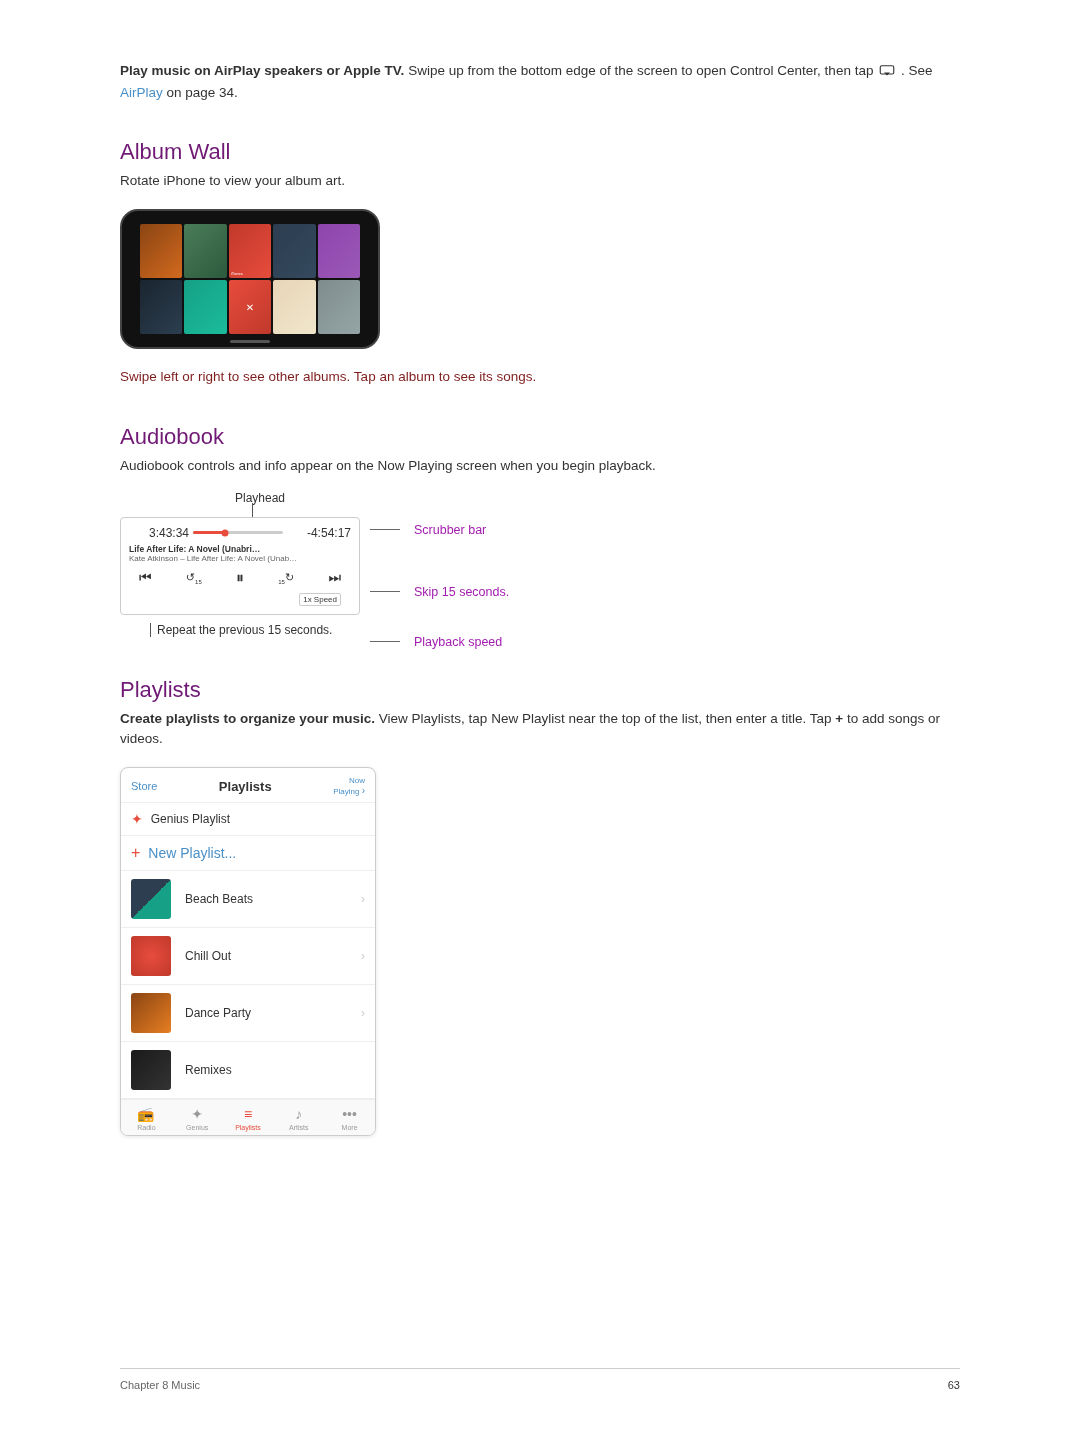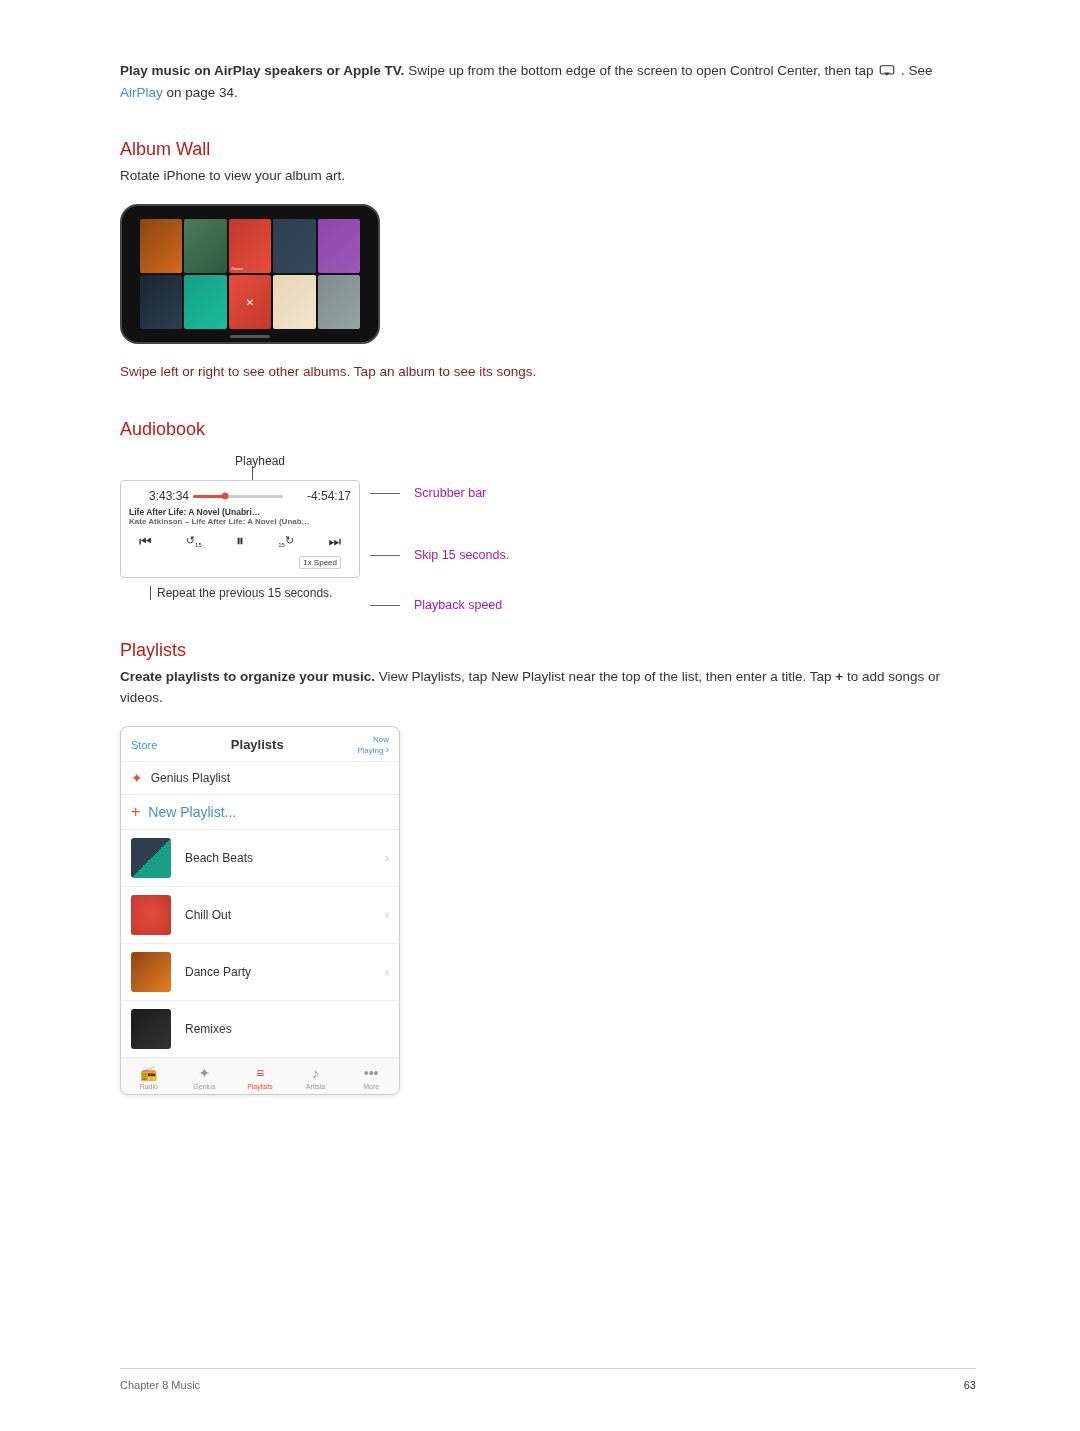--- a/index.html
+++ b/index.html
@@ -40,23 +40,23 @@
     .airplay-icon {
       display: inline-block;
       width: 16px;
       height: 12px;
       vertical-align: middle;
       margin: 0 2px;
     }
 
     
     .section-heading {
-      font-size: 18px;
+      font-size: 22px;
       font-weight: 300;
-      color: #b91c1c;
+      color: #701a75;
       margin-bottom: 6px;
       margin-top: 0;
     }
 
     .section-subtext {
       font-size: 13.5px;
       color: #333;
       line-height: 1.5;
       margin-bottom: 18px;
     }
@@ -205,21 +205,20 @@
     .book-title {
       font-size: 8.5px;
       font-weight: bold;
       color: #333;
     }
 
     .book-author {
       font-size: 8px;
       color: #666;
       margin-bottom: 6px;
-      font-weight: bold;
     }
 
     .controls-row {
       display: flex;
       align-items: center;
       justify-content: space-between;
       padding: 0 10px;
       margin-bottom: 6px;
     }
 
@@ -242,21 +241,21 @@
       padding: 1px 3px;
       border-radius: 2px;
     }
 
     
     .playlists-section {
       margin-bottom: 40px;
     }
 
     .playlist-phone-mock {
-      width: 280px;
+      width: 256px;
       background: #fff;
       border: 1px solid #ccc;
       border-radius: 8px;
       overflow: hidden;
       margin-top: 2px;
       box-shadow: 0 1px 4px rgba(0,0,0,0.1);
     }
 
     .playlist-header {
       display: flex;
@@ -384,21 +383,21 @@
 
     .tab-label.active {
       color: #e74c3c;
     }
 
     
     .page-footer {
       position: absolute;
       bottom: 40px;
       left: 120px;
-      right: 104px;
+      right: 120px;
       display: flex;
       justify-content: space-between;
       align-items: center;
       border-top: 1px solid #ccc;
       padding-top: 10px;
     }
 
     .footer-chapter {
       font-size: 11px;
       color: #666;
@@ -467,20 +466,21 @@
         </div>
         <div class="phone-home-bar"></div>
       </div>
     </div>
 
     <p class="swipe-text">Swipe left or right to see other albums. Tap an album to see its songs.</p>
   </section>
 
   <section class="audiobooks-section">
     <h2 class="section-heading">Audiobook</h2>
+    <p class="section-subtext">Audiobook controls and info appear on the Now Playing screen when you begin playback.</p>
 
     <div style="position:relative; width:480px; margin-top:40px; margin-bottom:10px;">
 
       <div style="position:absolute; top:-26px; left:115px; font-size:12px; color:#333; display:flex; align-items:flex-end; gap:2px;">
         <span>Playhead</span>
       </div>
       <div style="position:absolute; top:-14px; left:132px; width:1px; height:14px; background:#555;"></div>
 
       <div class="audiobook-phone-mock">
 

